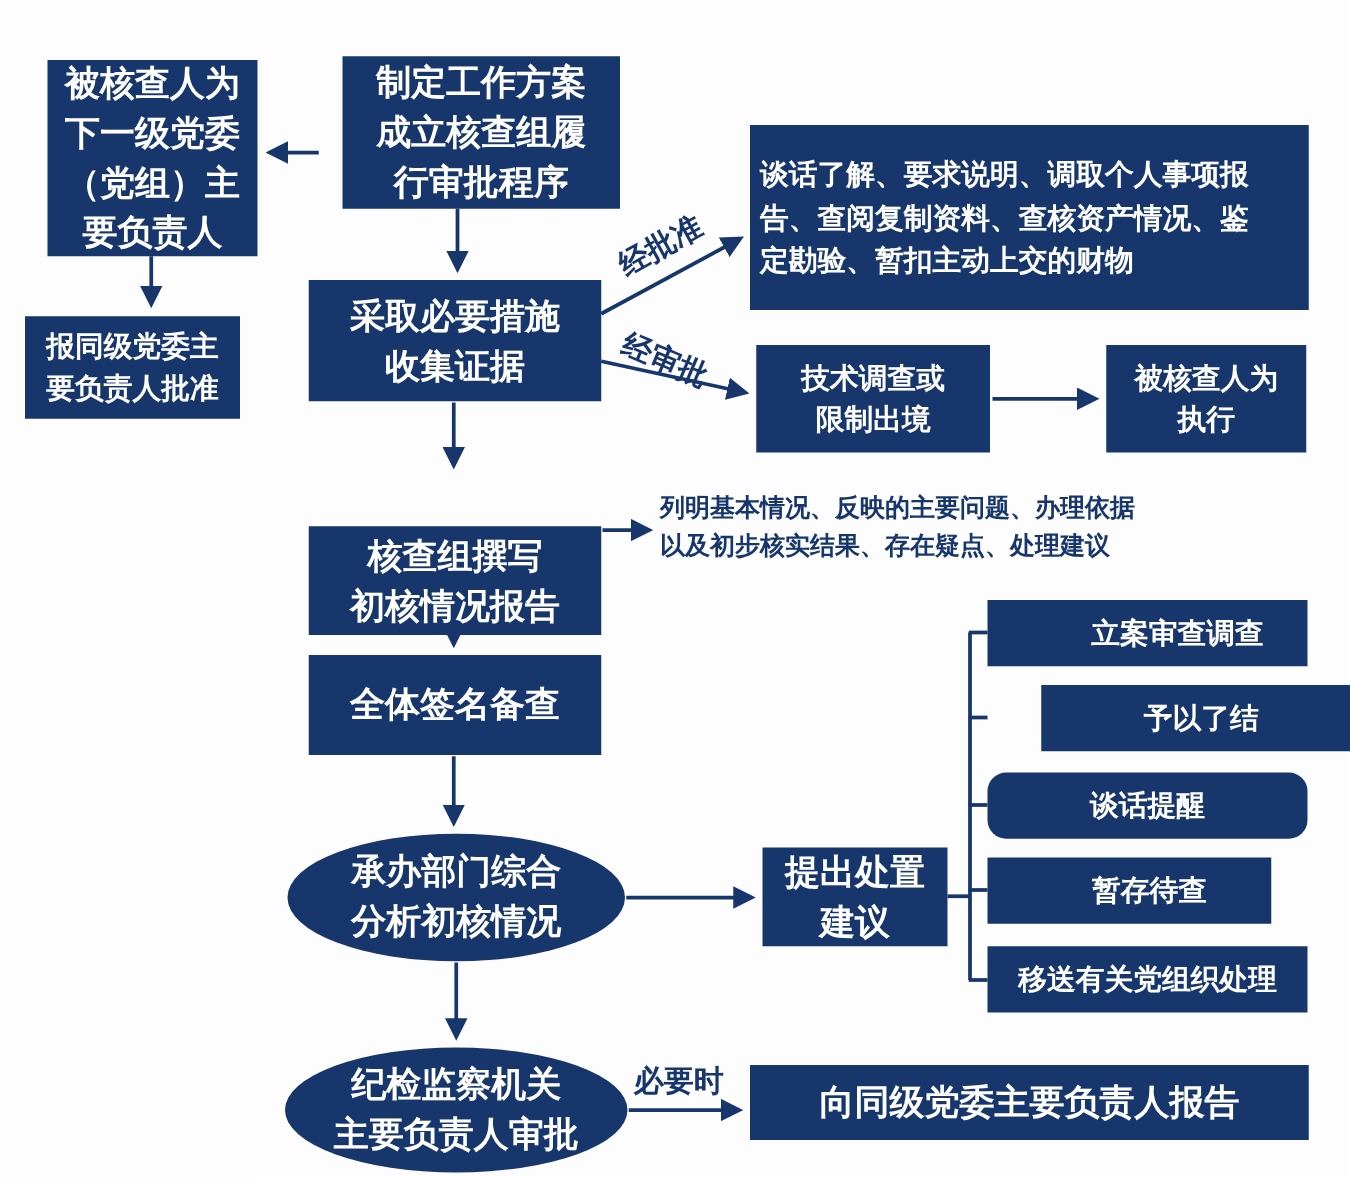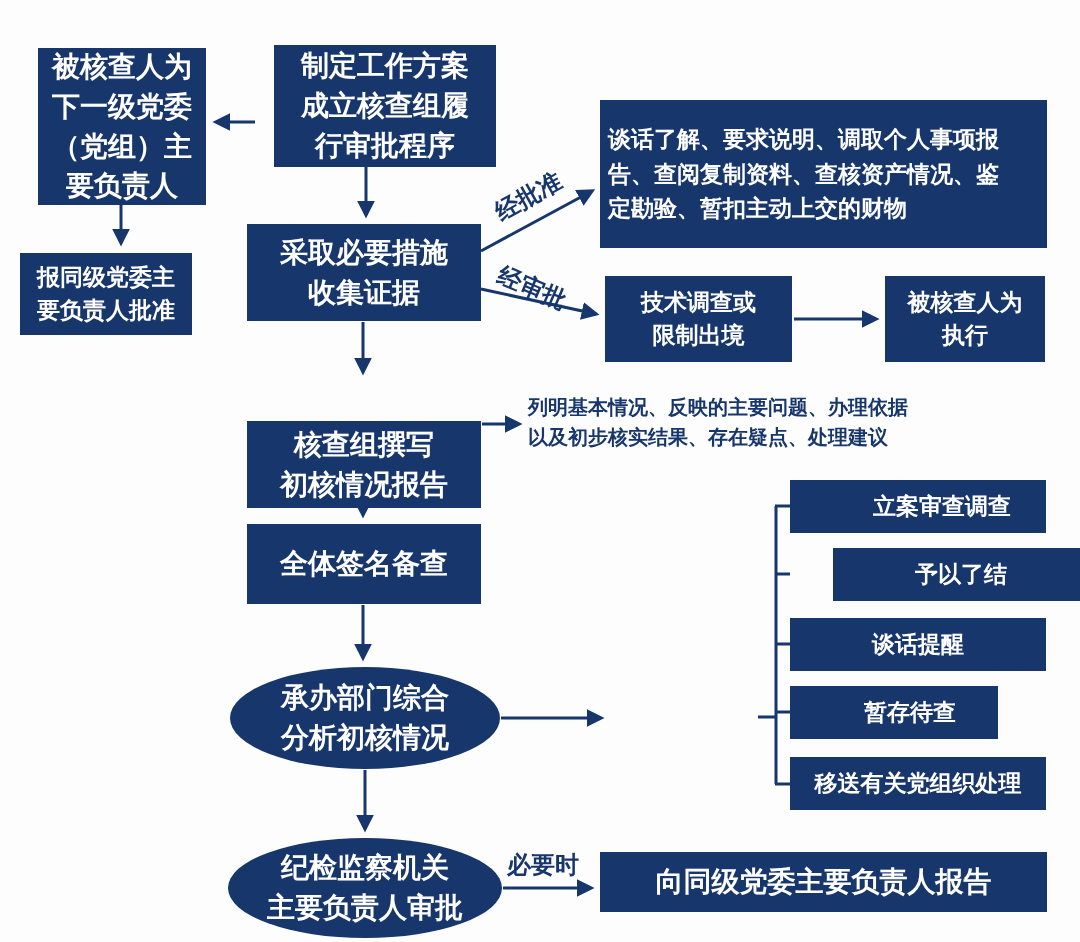--- a/index.html
+++ b/index.html
@@ -136,28 +136,30 @@
 初核情况报告</div>
 
   <div class="free-text" style="left:528px;top:392px;width:520px;">列明基本情况、反映的主要问题、办理依据
 以及初步核实结果、存在疑点、处理建议</div>
 
   <div class="node" style="left:247px;top:524px;width:234px;height:80px;">全体签名备查</div>
 
   <div class="node ellipse" style="left:230px;top:667px;width:270px;height:102px;font-family:Liberation Serif, serif;">承办部门综合
 分析初核情况</div>
 
+  <div class="node" style="left:610px;top:678px;width:148px;height:79px;">提出处置
+建议</div>
 
   <div class="node small" style="left:790px;top:480px;width:256px;height:53px;padding-left:48px;">立案审查调查</div>
 
   <div class="node small" style="left:790px;top:548px;width:256px;height:53px;margin-left:43px;">予以了结</div>
 
-  <div class="node small" style="left:790px;top:618px;width:256px;height:53px;">谈话提醒</div>
+  <div class="node small" style="left:790px;top:618px;width:256px;height:53px;border-radius:15px;">谈话提醒</div>
 
-  <div class="node small" style="left:790px;top:686px;width:208px;height:53px;padding-left:32px;">暂存待查</div>
+  <div class="node small" style="left:790px;top:686px;width:227px;height:53px;padding-left:32px;">暂存待查</div>
 
   <div class="node ellipse" style="left:228px;top:838px;width:274px;height:100px;">纪检监察机关
 主要负责人审批</div>
 
   <div class="node small" style="left:790px;top:757px;width:256px;height:53px;">移送有关党组织处理</div>
 
   <div class="node" style="left:600px;top:852px;width:447px;height:60px;">向同级党委主要负责人报告</div>
 
   <div class="edge-label" style="left:497px;top:198px;transform:rotate(-29deg);transform-origin:left center;">经批准</div>
 

